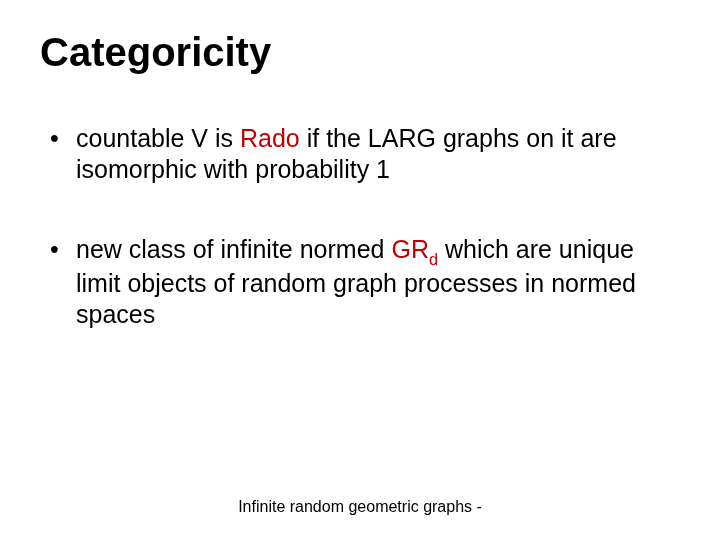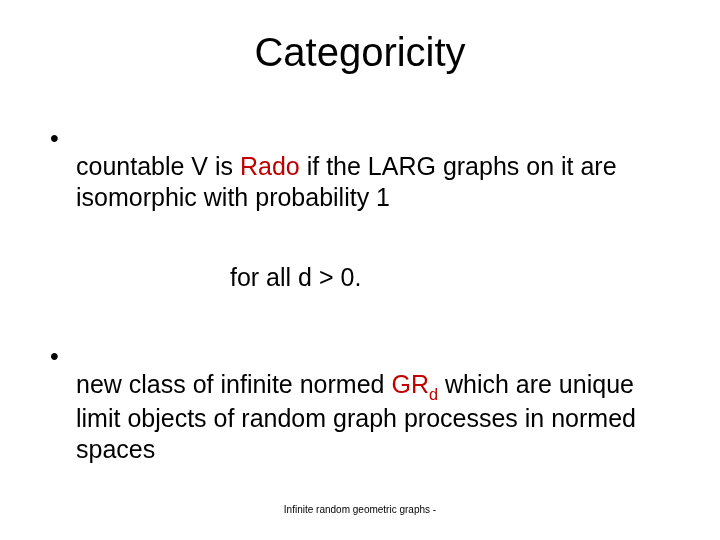--- a/index.html
+++ b/index.html
@@ -11,23 +11,23 @@
     position: relative;
     overflow: hidden;
   }
   .slide {
     width: 720px;
     height: 540px;
     padding: 20px 40px 0 40px;
     position: relative;
   }
   .title {
-    text-align: center;
+    text-align: left;
     font-size: 40px;
-    font-weight: 400;
+    font-weight: 700;
     margin-top: 10px;
     margin-bottom: 48px;
   }
   .content {
     padding-left: 10px;
     padding-right: 10px;
   }
   .bullet-row {
     display: flex;
     align-items: flex-start;
@@ -35,40 +35,40 @@
     line-height: 1.25;
     margin-bottom: 48px;
   }
   .bullet-dot {
     width: 26px;
     flex: 0 0 26px;
     text-align: left;
     font-size: 25px;
     line-height: 1.25;
   }
-  .bullet-text { flex: 1; margin-top: 28px; }
+  .bullet-text { flex: 1; }
   .theorem-block {
     font-size: 25px;
     line-height: 1.25;
     margin-bottom: 48px;
     padding-left: 0;
   }
   .theorem-line1 { display: block; }
   .theorem-line2 { display: block; padding-left: 180px; }
   .red { color: #c00000; }
   .script-ell { font-family: "Times New Roman", serif; font-style: italic; }
   .sub { font-size: 0.65em; vertical-align: sub; position: relative; top: 0.1em; }
   .sup { font-size: 0.7em; vertical-align: super; }
   .footer {
     position: absolute;
     bottom: 24px;
     left: 0;
     width: 100%;
     text-align: center;
-    font-size: 10px;
+    font-size: 16px;
     line-height: 1.2;
     color: #000;
   }
 </style>
 </head>
 <body>
 
 <div class="slide">
 
   <h1 class="title">Categoricity</h1>
@@ -76,21 +76,20 @@
   <div class="content">
 
     <div class="bullet-row">
       <div class="bullet-dot">•</div>
       <div class="bullet-text">
         <span>countable V is </span><span class="red">Rado</span><span> if the LARG graphs on it are isomorphic with probability 1</span>
       </div>
     </div>
 
     <div class="theorem-block">
-      <span class="theorem-line2">for all d &gt; 0.</span>
     </div>
 
     <div class="bullet-row">
       <div class="bullet-dot">•</div>
       <div class="bullet-text">
         <span>new class of infinite normed </span><span class="red"><span>GR</span><span class="sub">d</span></span><span> which are unique limit objects of random graph processes in normed spaces</span>
       </div>
     </div>
 
   </div>

